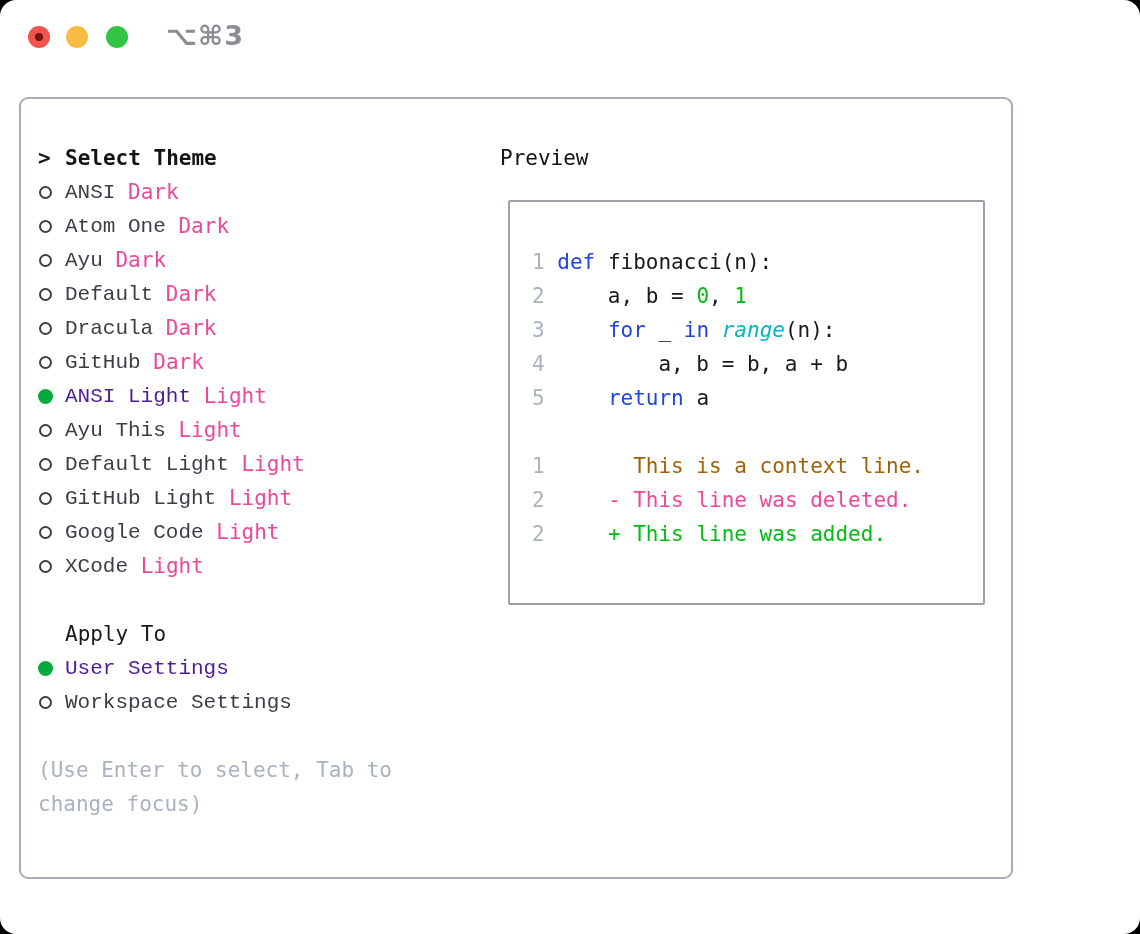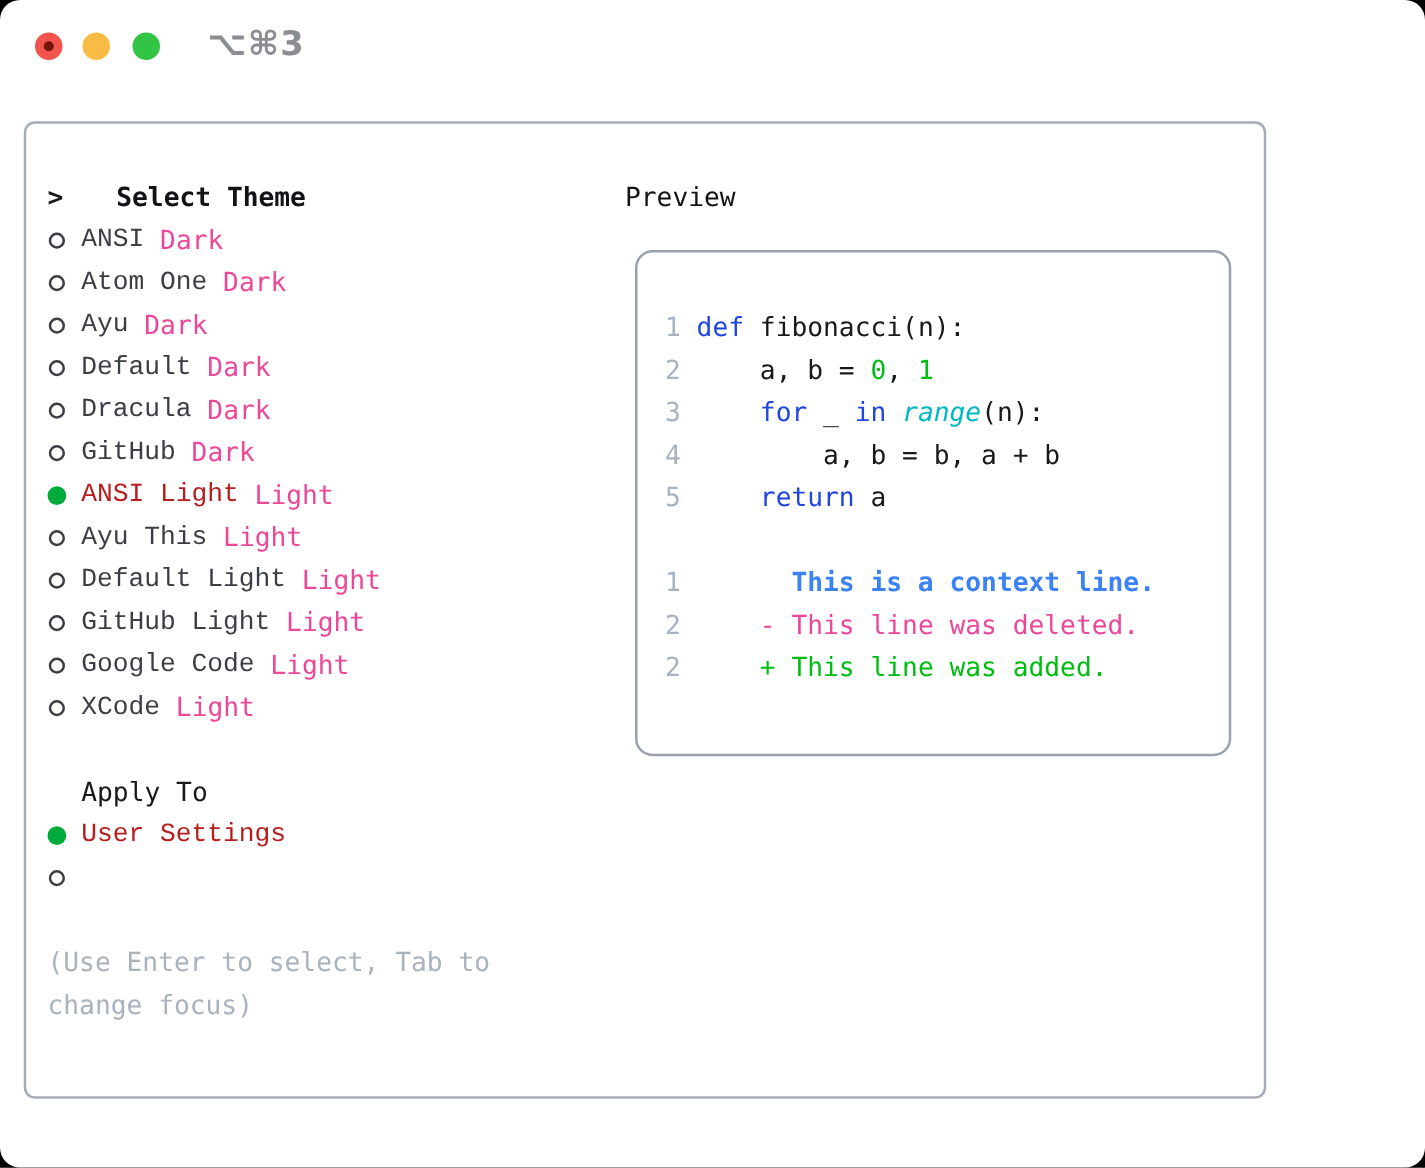--- a/index.html
+++ b/index.html
@@ -37,52 +37,52 @@
   .left-col { position:absolute; left:38px; top:141px; width:440px; }
   .row { height:34px; display:flex; align-items:center; font-size:21px; color:#3b3e46; }
   .marker { width:27px; display:flex; align-items:center; }
   .chev { font-weight:bold; color:#17191c; }
   .radio {
     width:13px; height:13px; border-radius:50%;
     border:2px solid #3b3e46; margin-left:1px;
   }
   .radio.sel { width:15px; height:15px; border:none; background:#00ab3c; margin-left:0; }
   .t-name { color:#3b3e46; white-space:pre;font-family:Liberation Mono, monospace; }
-  .t-name.sel { color:#b91c1c; }
+  .t-name.sel { color:#4c1d95; }
   .t-variant { color:#ec4899; white-space:pre; }
-  .header-row .hdr { font-weight:bold; color:#111317;margin-left:28px; }
+  .header-row .hdr { font-weight:bold; color:#111317; }
 
   .apply-col { position:absolute; left:38px; top:617px; width:440px; }
   .apply-label { padding-left:27px; color:#17191c; }
 
   .hint {
     position:absolute; left:38px; top:753px; width:410px;
     font-size:21px; line-height:34px; color:#a9b2bf; white-space:normal;
   }
 
   
   .preview-label {
     position:absolute; left:500px; top:141px; height:34px; line-height:34px;
     font-size:21px; font-weight:normal; color:#111317;
   }
   .preview-box {
     position:absolute; left:508px; top:200px; width:477px; height:405px;
-    border:2px solid #9aa1ac; border-radius:14px; background:#fff;
+    border:2px solid #9aa1ac; border-radius:2px; background:#fff;
   }
   .code { position:absolute; left:22px; top:43px; }
   .code-line { height:34px; line-height:34px; font-size:21px; white-space:pre; }
   .ln { color:#a9b2bf; }
 
   .c-fg  { color:#17191c; }
   .c-kw  { color:#2145e0; }
   .c-fn  { color:#00b7c4; font-style:italic; }
   .c-green { color:#00bd13; }
   .c-del { color:#ec4899; }
   .c-add { color:#00bd13; }
-  .c-ctx { color:#3b82f6;font-weight:bold; }
+  .c-ctx { color:#a16207; }
 </style>
 </head>
 <body>
 
 <div class="window">
 
   <div class="titlebar">
     <div class="light red"></div>
     <div class="light yellow"></div>
     <div class="light green"></div>
@@ -194,20 +194,21 @@
         <div class="row">
           <span class="marker">
             <span class="radio sel"></span>
           </span>
           <span class="t-name sel">User Settings</span>
         </div>
         <div class="row">
           <span class="marker">
             <span class="radio"></span>
           </span>
+          <span class="t-name">Workspace Settings</span>
         </div>
       </div>
   </div>
 
   <div class="hint">(Use Enter to select, Tab to change focus)</div>
 
   <div class="preview-label">Preview</div>
 
   <div class="preview-box">
     <div class="code" id="code-lines">

